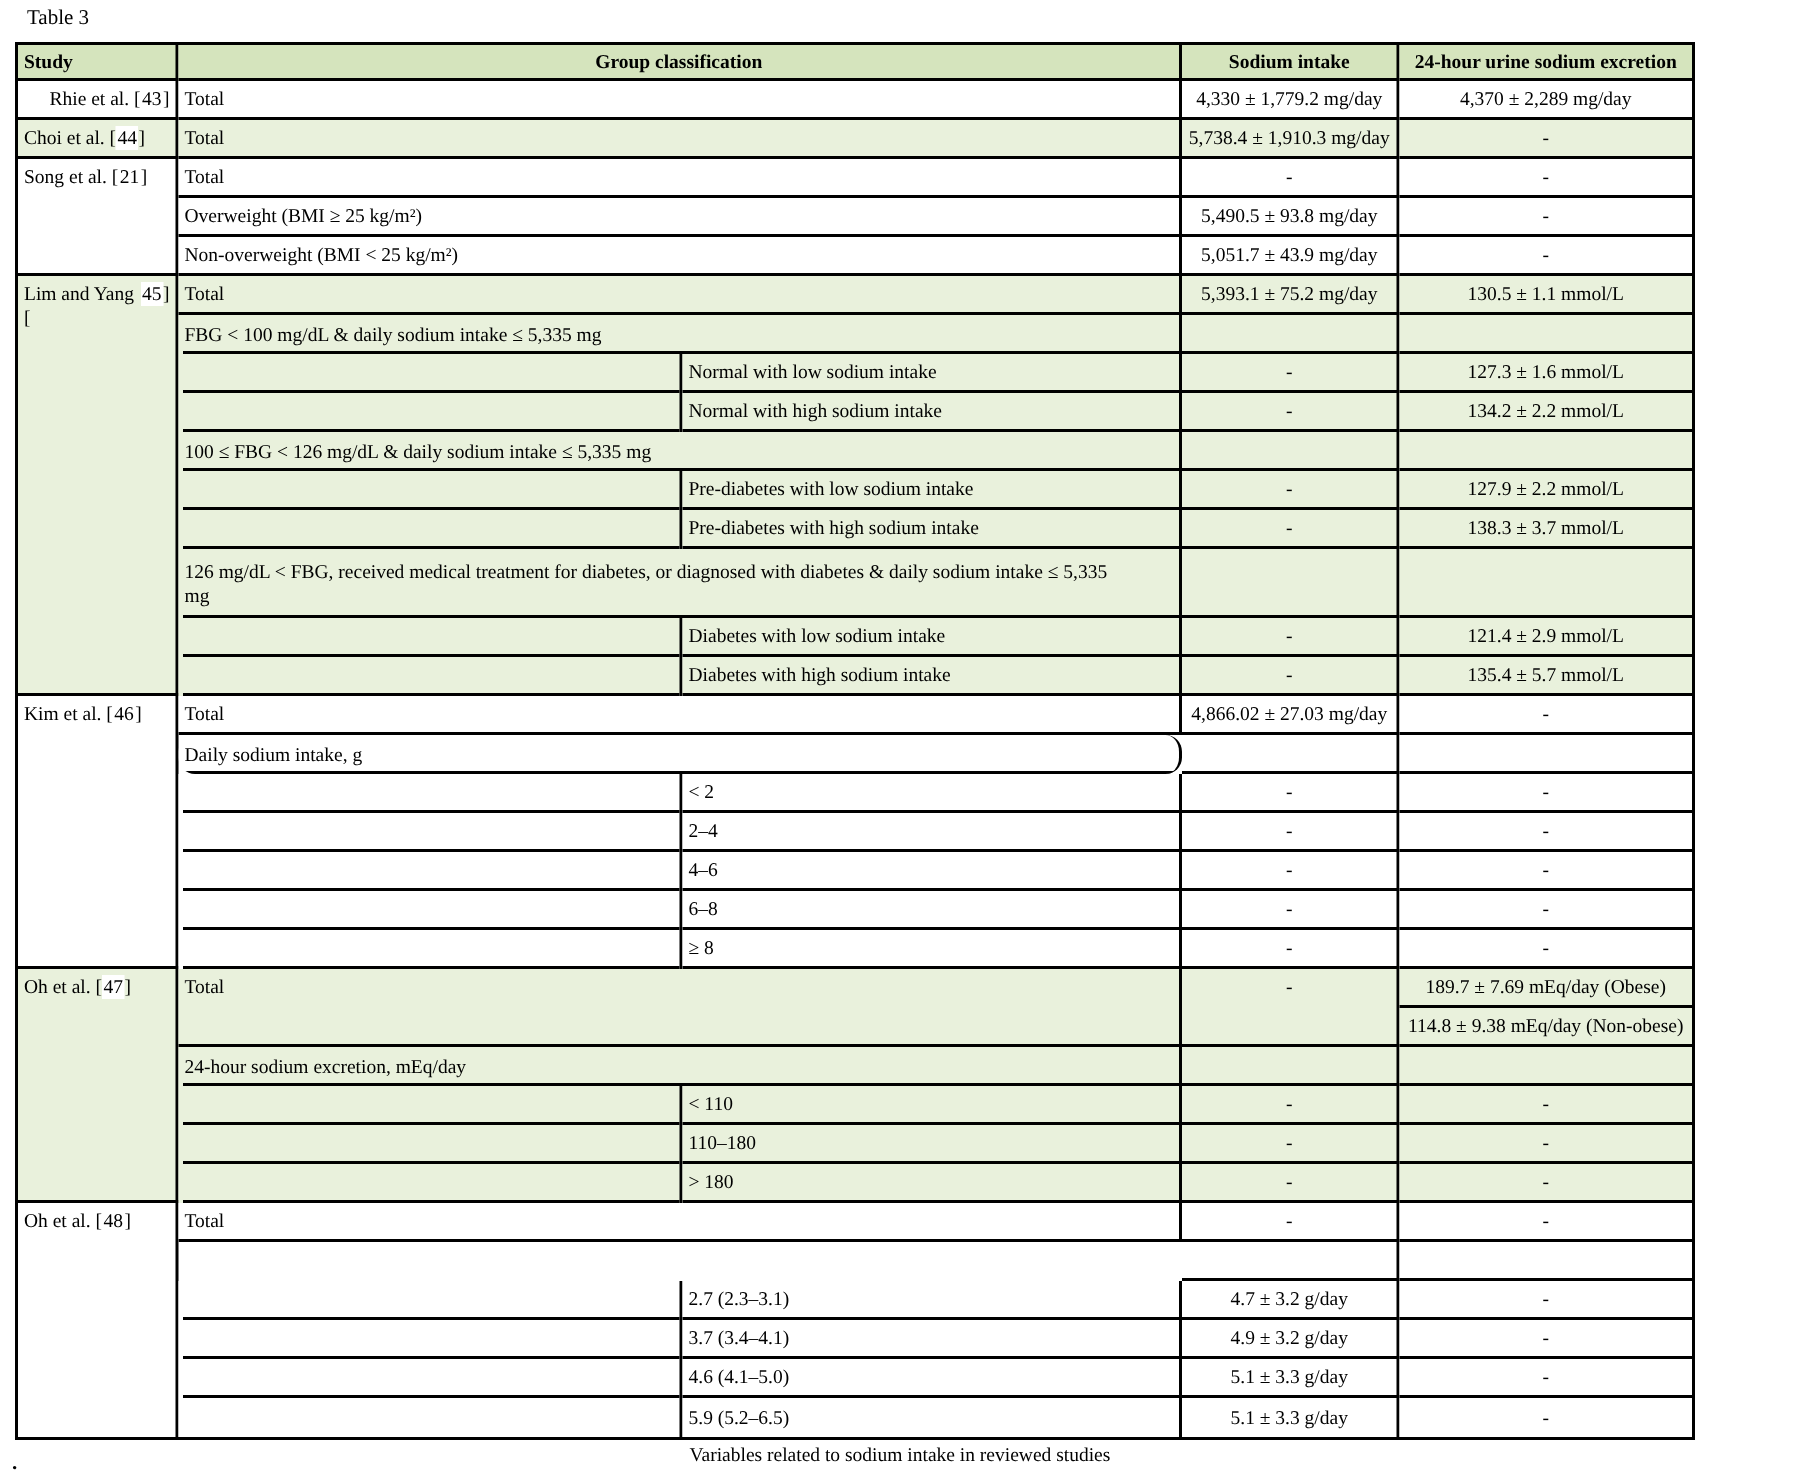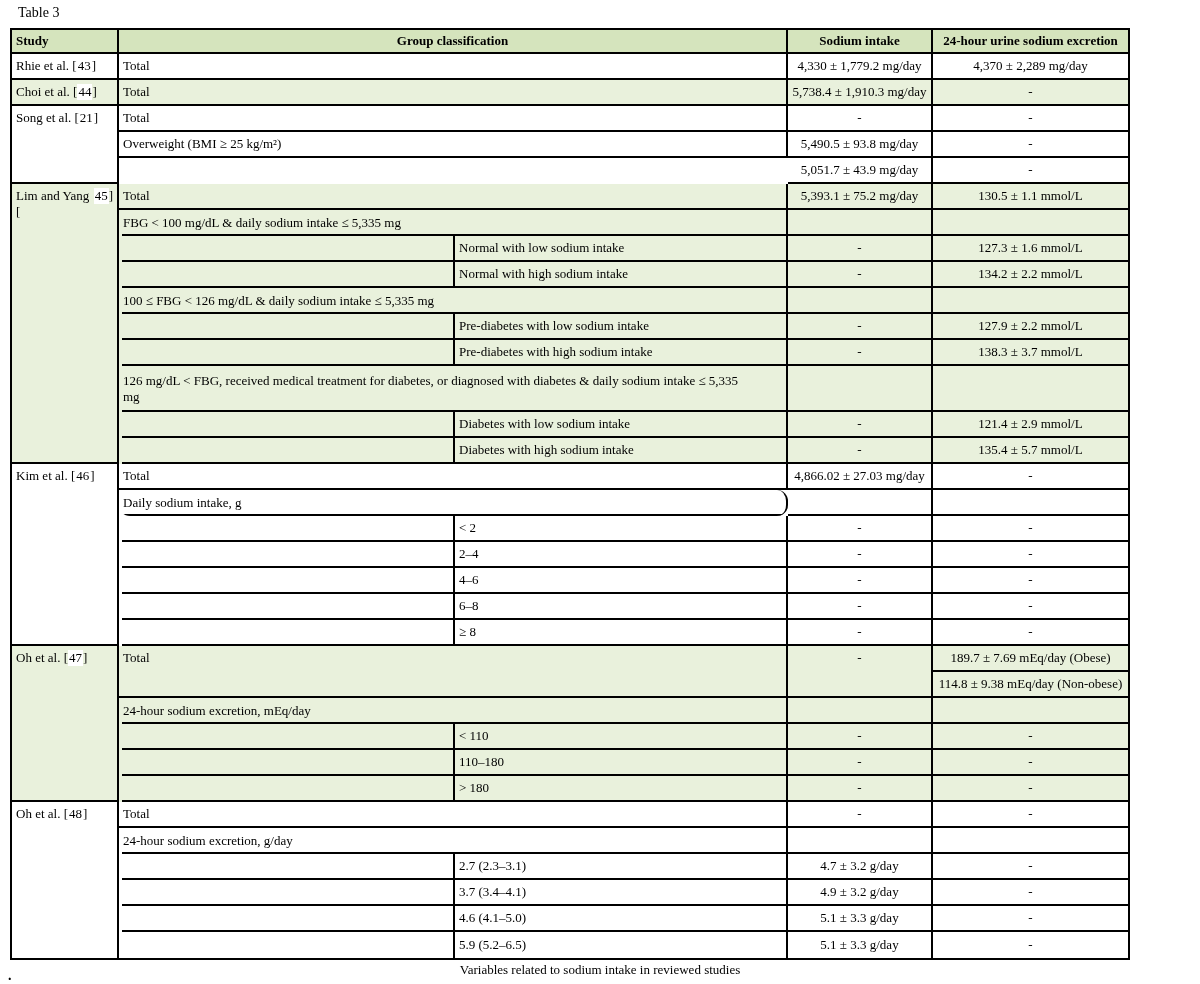--- a/index.html
+++ b/index.html
@@ -31,35 +31,36 @@
 </head>
 <body>
 
 <div class="tbl-label">Table 3</div>
 
 <div id="grid" style="grid-template-rows: 24px 26px 26px 26px 26px 26px 26px 26px 26px 26px 26px 26px 26px 46px 26px 26px 26px 26px 26px 26px 26px 26px 26px 26px 26px 26px 26px 26px 26px 26px 26px 26px 26px 26px 26px;">
   <div class="cell hdr" style="grid-row:1;grid-column:1">Study</div>
   <div class="cell hdr c-center" style="grid-row:1;grid-column:2 / span 2">Group classification</div>
   <div class="cell hdr c-center" style="grid-row:1;grid-column:4">Sodium intake</div>
   <div class="cell hdr c-center no-r" style="grid-row:1;grid-column:5">24-hour urine sodium excretion</div>
-<div class="cell bg-w" style="grid-area: 2 / 1;"><span>Rhie et al. [</span><span class="cit">43</span><span>]</span></div>
+<div class="cell bg-w" style="grid-area: 2 / 1; justify-content: flex-end;"><span>Rhie et al. [</span><span class="cit">43</span><span>]</span></div>
     <div class="cell bg-w" style="grid-area: 2 / 2 / auto / span 2;">Total</div>
     <div class="cell bg-w c-center" style="grid-area: 2 / 4;">4,330 ± 1,779.2 mg/day</div>
     <div class="cell bg-w c-center no-r" style="grid-area: 2 / 5;">4,370 ± 2,289 mg/day</div>
     <div class="cell bg-g" style="grid-area: 3 / 1;"><span>Choi et al. [</span><span class="cit">44</span><span>]</span></div>
     <div class="cell bg-g" style="grid-area: 3 / 2 / auto / span 2;">Total</div>
     <div class="cell bg-g c-center" style="grid-area: 3 / 4;">5,738.4 ± 1,910.3 mg/day</div>
     <div class="cell bg-g c-center no-r" style="grid-area: 3 / 5;">-</div>
     <div class="cell bg-w v-top" style="grid-area: 4 / 1 / span 3;"><span>Song et al. [</span><span class="cit">21</span><span>]</span></div>
     <div class="cell bg-w" style="grid-area: 4 / 2 / auto / span 2;">Total</div>
     <div class="cell bg-w c-center" style="grid-area: 4 / 4;">-</div>
     <div class="cell bg-w c-center no-r" style="grid-area: 4 / 5;">-</div>
     <div class="cell bg-w" style="grid-area: 5 / 2 / auto / span 2;">Overweight (BMI ≥ 25 kg/m²)</div>
     <div class="cell bg-w c-center" style="grid-area: 5 / 4;">5,490.5 ± 93.8 mg/day</div>
     <div class="cell bg-w c-center no-r" style="grid-area: 5 / 5;">-</div>
+    <div class="cell bg-w" style="grid-area: 6 / 2 / auto / span 2;">Non-overweight (BMI &lt; 25 kg/m²)</div>
     <div class="cell bg-w c-center" style="grid-area: 6 / 4;">5,051.7 ± 43.9 mg/day</div>
     <div class="cell bg-w c-center no-r" style="grid-area: 6 / 5;">-</div>
     <div class="cell bg-g v-top" style="grid-area: 7 / 1 / span 10;"><span>Lim and Yang [</span><span class="cit">45</span><span>]</span></div>
     <div class="cell bg-g" style="grid-area: 7 / 2 / auto / span 2;">Total</div>
     <div class="cell bg-g c-center" style="grid-area: 7 / 4;">5,393.1 ± 75.2 mg/day</div>
     <div class="cell bg-g c-center no-r" style="grid-area: 7 / 5;">130.5 ± 1.1 mmol/L</div>
     <div class="cell bg-g cut-b" style="grid-area: 8 / 2 / auto / span 2;">FBG &lt; 100 mg/dL &amp; daily sodium intake ≤ 5,335 mg</div>
     <div class="cell bg-g c-center" style="grid-area: 8 / 4;"></div>
     <div class="cell bg-g c-center no-r" style="grid-area: 8 / 5;"></div>
     <div class="cell bg-g cut-b" style="grid-area: 9 / 2;"></div>
@@ -137,21 +138,20 @@
     <div class="cell bg-g c-center" style="grid-area: 28 / 4;">-</div>
     <div class="cell bg-g c-center no-r" style="grid-area: 28 / 5;">-</div>
     <div class="cell bg-g cut-b" style="grid-area: 29 / 2;"></div>
     <div class="cell bg-g" style="grid-area: 29 / 3;">&gt; 180</div>
     <div class="cell bg-g c-center" style="grid-area: 29 / 4;">-</div>
     <div class="cell bg-g c-center no-r" style="grid-area: 29 / 5;">-</div>
     <div class="cell bg-w v-top no-b" style="grid-area: 30 / 1 / span 6;"><span>Oh et al. [</span><span class="cit">48</span><span>]</span></div>
     <div class="cell bg-w" style="grid-area: 30 / 2 / auto / span 2;">Total</div>
     <div class="cell bg-w c-center" style="grid-area: 30 / 4;">-</div>
     <div class="cell bg-w c-center no-r" style="grid-area: 30 / 5;">-</div>
-    <div class="cell bg-w cut-b" style="grid-area: 31 / 2 / auto / span 2;">24-hour sodium excretion, g/day</div>
     <div class="cell bg-w c-center" style="grid-area: 31 / 4;"></div>
     <div class="cell bg-w c-center no-r" style="grid-area: 31 / 5;"></div>
     <div class="cell bg-w cut-b" style="grid-area: 32 / 2;"></div>
     <div class="cell bg-w" style="grid-area: 32 / 3;">2.7 (2.3–3.1)</div>
     <div class="cell bg-w c-center" style="grid-area: 32 / 4;">4.7 ± 3.2 g/day</div>
     <div class="cell bg-w c-center no-r" style="grid-area: 32 / 5;">-</div>
     <div class="cell bg-w cut-b" style="grid-area: 33 / 2;"></div>
     <div class="cell bg-w" style="grid-area: 33 / 3;">3.7 (3.4–4.1)</div>
     <div class="cell bg-w c-center" style="grid-area: 33 / 4;">4.9 ± 3.2 g/day</div>
     <div class="cell bg-w c-center no-r" style="grid-area: 33 / 5;">-</div>

